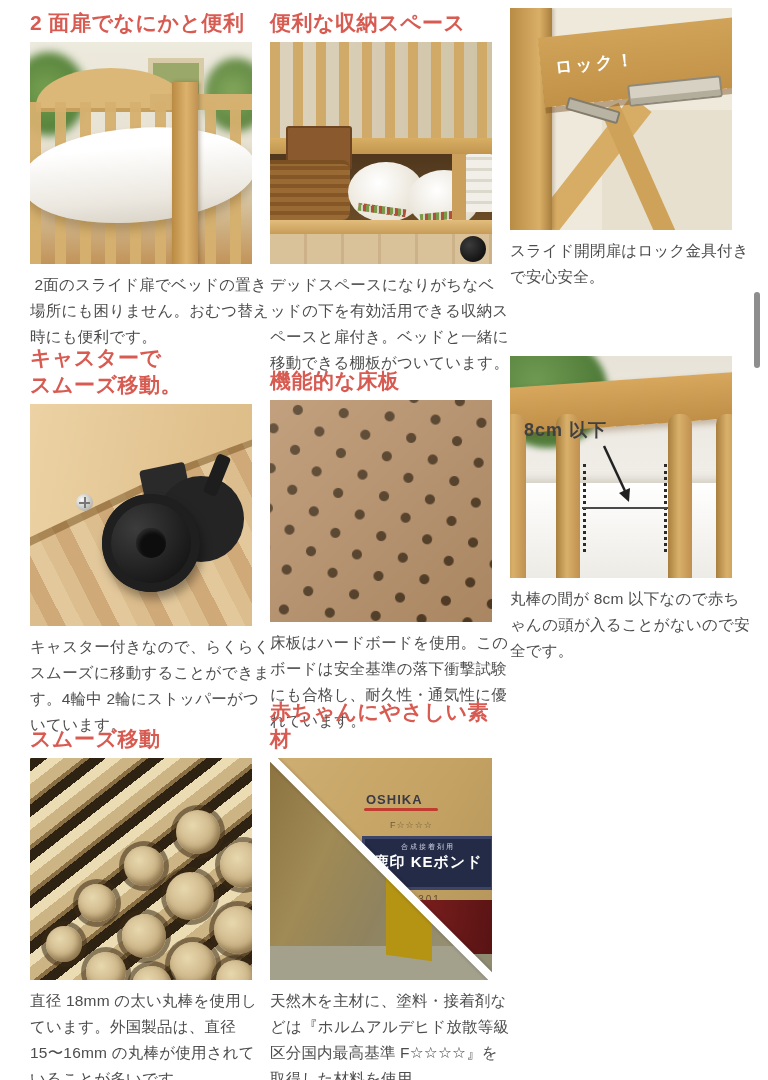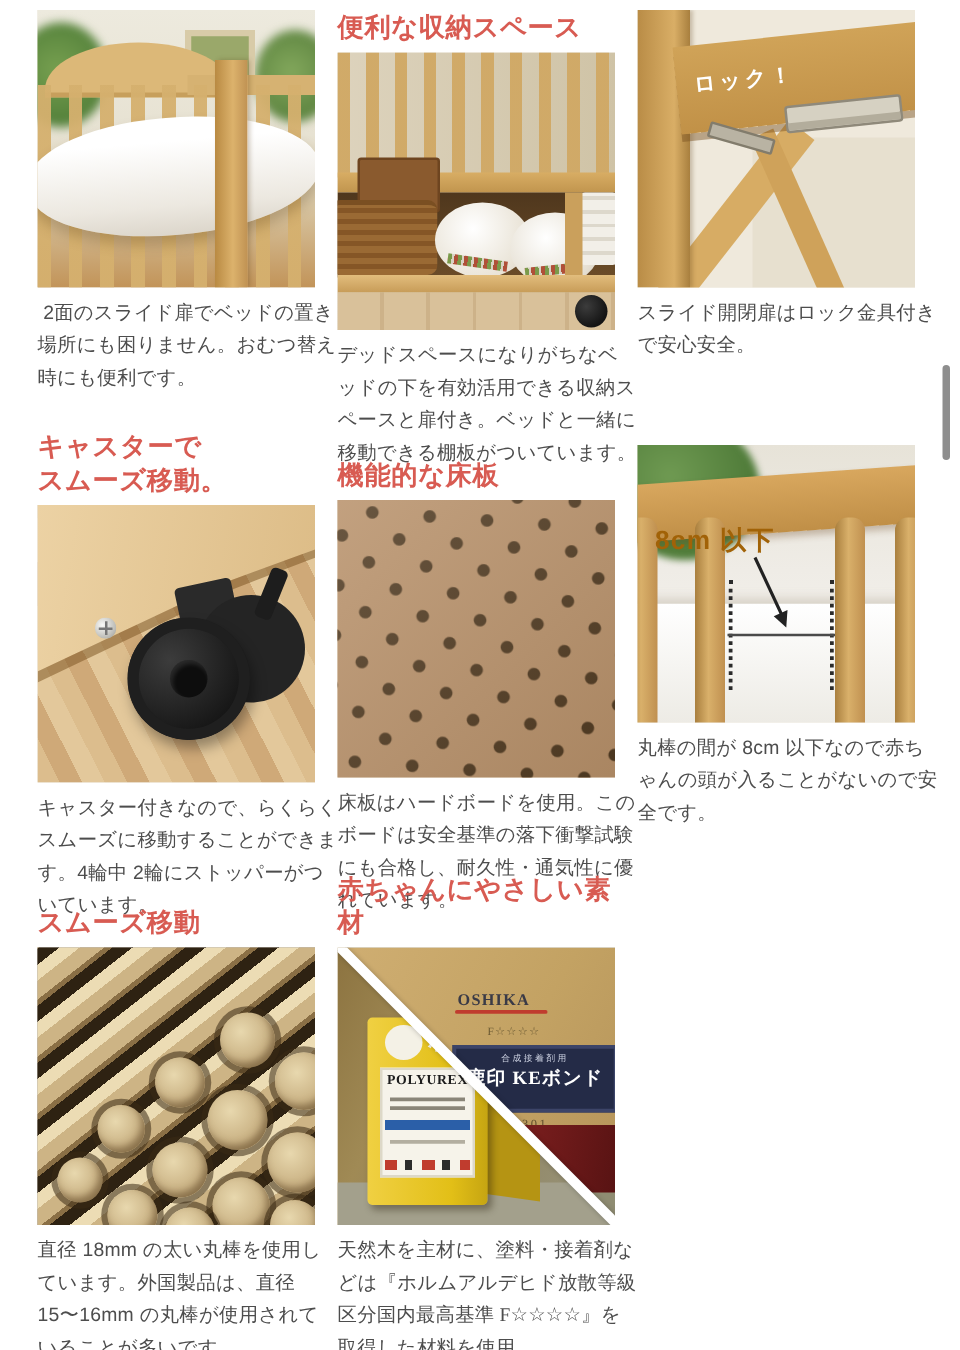--- a/index.html
+++ b/index.html
@@ -2,21 +2,21 @@
 <html><head>
 <meta charset="utf-8">
 <style>
   html,body{margin:0;padding:0;}
   body{
     width:768px;height:1080px;overflow:hidden;position:relative;
     background:#ffffff;
     font-family:"Liberation Sans","DejaVu Sans",sans-serif;
   }
   .card{position:absolute;width:240px;}
-  .c1{left:30px;} .c2{left:270px;font-family:Liberation Serif, serif;} .c3{left:510px;}
+  .c1{left:30px;} .c2{left:270px;} .c3{left:510px;}
   .card .head{display:flex;align-items:flex-end;margin-bottom:6px;}
   .r1 .head{height:28px;}
   .head-h54{height:54px;}
   .head-h38{height:38px;}
   .r3 .head{height:24px;}
   .title{
     margin:0;font-size:21px;line-height:27px;font-weight:bold;
     color:#d85b52;letter-spacing:0.5px;white-space:pre-line;
   }
   .photo{
@@ -120,21 +120,21 @@
   .p6-bedding{left:0;right:0;bottom:0;height:95px;
     background:linear-gradient(180deg,#ffffff,#edebe5);box-shadow:0 -4px 8px rgba(160,150,130,0.35);}
   .p6-rail{left:-8px;top:24px;width:240px;height:46px;transform:rotate(-4deg);
     background:linear-gradient(180deg,#d8a75e,#c08f47);box-shadow:0 4px 6px rgba(100,60,20,0.3);}
   .p6-post{top:58px;width:24px;height:170px;border-radius:10px 10px 0 0;
     background:linear-gradient(90deg,#a97f3e,#d9b06a 45%,#c09050);}
   .p6-pA{left:-8px;} .p6-pB{left:46px;} .p6-pC{left:158px;} .p6-pD{left:206px;}
   .p6-dots{top:108px;height:88px;width:0;border-left:3px dotted #2b2b2b;}
   .p6-dL{left:73px;} .p6-dR{left:154px;}
   .p6-measure{left:72px;top:151px;width:86px;height:0;border-top:2px solid #4a4a4a;}
-  .p6-label{left:14px;top:62px;color:#a16207;font-size:21px;font-weight:bold;letter-spacing:1px;text-align:center;}
+  .p6-label{left:14px;top:62px;color:#404040;font-size:18px;font-weight:bold;letter-spacing:1px;text-align:center;}
   .p6-arrow{left:88px;top:88px;}
   
   .p7-bg{inset:0;background:#241a0e;}
   .p7-stripes{inset:-70px;transform:rotate(-38deg);
     background:repeating-linear-gradient(180deg,#ecdcb4 0 10px,#cdb485 10px 22px,#8a6f45 22px 26px,#2e2212 26px 36px);}
   .rod-end{border-radius:50%;
     background:radial-gradient(circle at 38% 35%,#e8d8ae,#c9b183 60%,#a98f60);
     box-shadow:0 0 0 5px rgba(58,42,20,0.55),inset -3px -4px 6px rgba(90,65,35,0.5);}
   
   .p8-left{inset:0;background:linear-gradient(115deg,#8c7340 0%,#a08a55 30%,#8f835f 55%,#9a977f 100%);}
@@ -166,20 +166,23 @@
   .p8-cloth{right:0;bottom:24px;width:120px;height:56px;border-radius:8px 0 0 4px;
     background:linear-gradient(100deg,#8a2424,#6e1a1a 60%,#581313);}
   .p8-floor-r{left:0;right:0;bottom:0;height:26px;background:#8f8c72;}
   .p8-stripe{left:-59px;top:105px;width:340px;height:8px;background:#ffffff;
     transform:rotate(45deg);box-shadow:0 0 4px rgba(0,0,0,0.25);}
 </style>
 </head>
 <body>
 
 <section class="card c1 r1" style="top:8px">
+  <div class="head">
+    <h2 class="title">2 面扉でなにかと便利</h2>
+  </div>
   <div class="photo">
     <div class="p1-wall"></div>
     <div class="p1-plant-l"></div>
     <div class="p1-plant-r"></div>
     <div class="p1-frame"></div>
     <div class="p1-arch"></div>
     <div class="p1-toprail"></div>
     <div class="p1-slats"></div>
     <div class="p1-futon"></div>
     <div class="p1-post"></div>
@@ -303,32 +306,20 @@
 </section>
 
 <section class="card c2 r3" style="top:728px">
   <div class="head">
     <h2 class="title">赤ちゃんにやさしい素材</h2>
   </div>
   <div class="photo">
     <div class="p8-left">
       <div class="p8-floor"></div>
       <div class="p8-can-side"></div>
-      <div class="p8-can">
-        <div class="p8-can-logoc"></div>
-        <span class="p8-can-logo">和</span>
-        <div class="p8-can-label">
-          <span class="p8-can-product">POLYUREX</span>
-          <div class="p8-can-line1"></div>
-          <div class="p8-can-line2"></div>
-          <div class="p8-can-blue"></div>
-          <div class="p8-can-line3"></div>
-          <div class="p8-can-redrow"></div>
-        </div>
-      </div>
     </div>
     <div class="p8-right">
       <div class="p8-cardboard"></div>
       <span class="p8-brand">OSHIKA</span>
       <div class="p8-brand-swoosh"></div>
       <span class="p8-grade">F☆☆☆☆</span>
       <div class="p8-plate">
         <span class="p8-use">合成接着剤用</span>
         <span class="p8-product">鹿印 KEボンド</span>
       </div>

